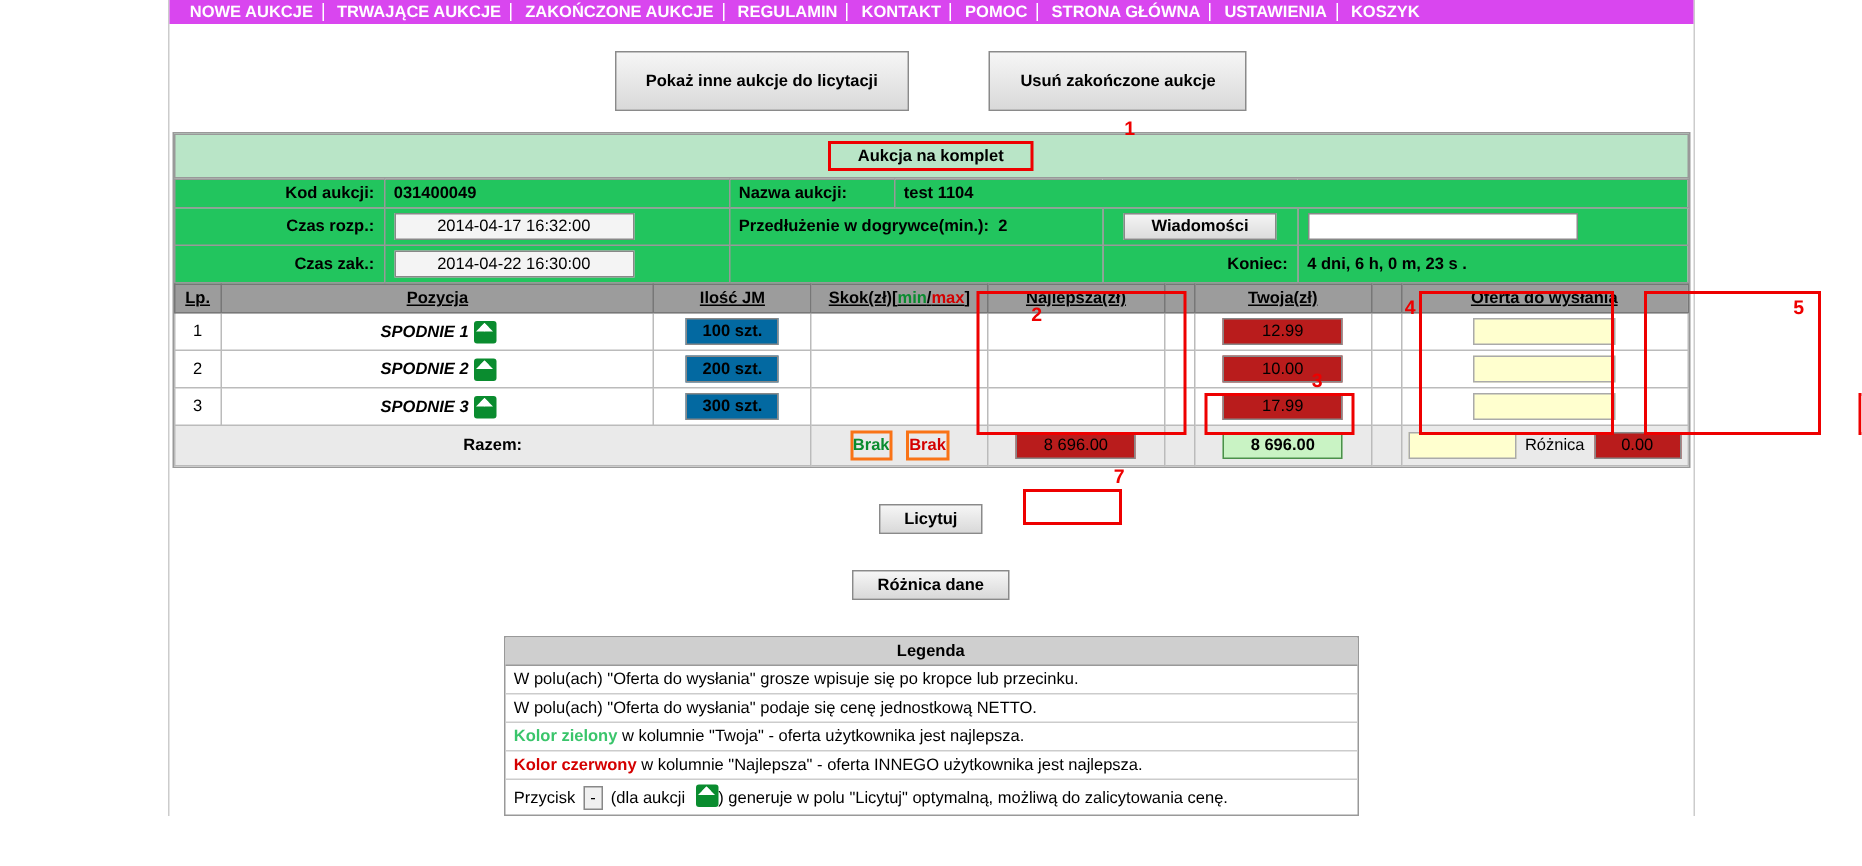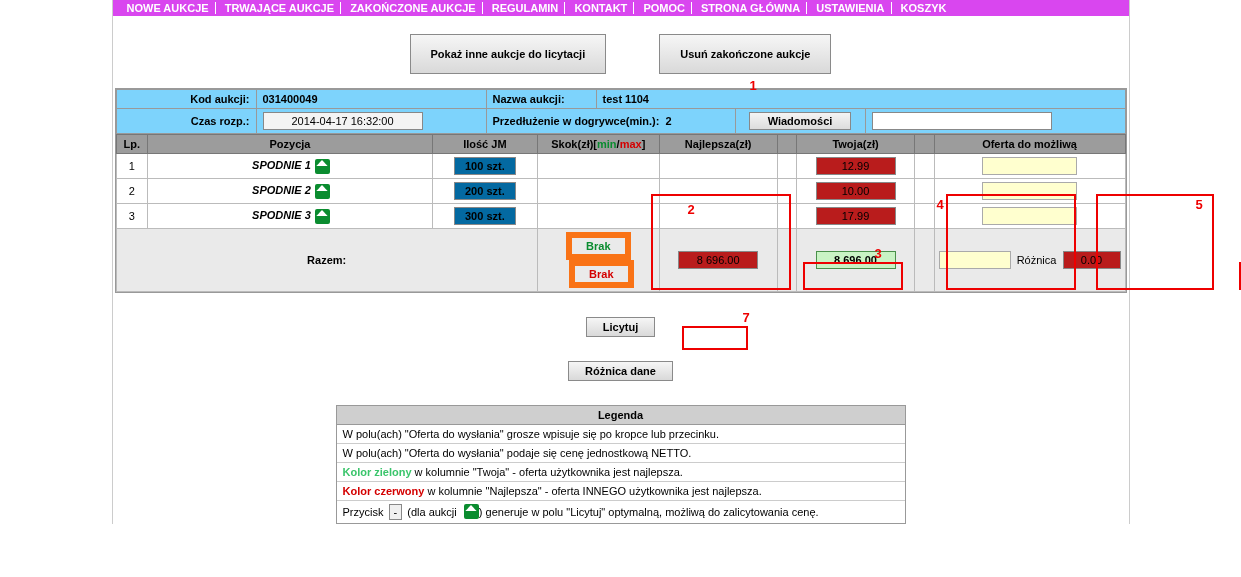--- a/index.html
+++ b/index.html
@@ -9,37 +9,37 @@
     .menu span { display:inline-block; color:#fff; font-size:11px; font-weight:bold; padding:0 6px; border-right:1px solid #fff; cursor:pointer; }
     .menu span:first-child { padding-left:10px; }
     .menu span:last-child { border-right:none; }
     .btnrow { text-align:center; padding:18px 0 14px; }
     .gbtn { display:inline-block; background:#e6e6e6; background:linear-gradient(#f6f6f6,#d9d9d9); border:1px solid #8a8a8a; padding:13px 20px; font-size:11px; font-weight:bold; cursor:pointer; }
     .gbtn+.gbtn { margin-left:50px; }
     .outer { border:1px solid #999; margin:0 2px; }
     .titlebar { background:#b9e5c7; border:1px solid #999; text-align:center; padding:4px 0; }
     .titlecell { display:inline-block; background:#b9e5c7; border:2px solid #ee0000; font-weight:bold; font-size:11px; padding:2px 18px; }
     .info { width:100%; border-collapse:collapse; }
-    .info td { border:1px solid #999; padding:3px 6px; font-size:11px; background:#7dd3fc; }
+    .info td { border:1px solid #999; padding:3px 6px; font-size:11px; background:#22c55e; }
     .lbl { font-weight:bold; text-align:right; white-space:nowrap; }
     .lbl2 { font-weight:bold; white-space:nowrap; }
     .valbox { display:inline-block; background:#f4f4f4; border:1px solid #888; padding:2px 10px; font-size:11px; min-width:160px; text-align:center; }
     .msgbtn { display:inline-block; background:linear-gradient(#f4f4f4,#dcdcdc); border:1px solid #888; padding:2px 18px; font-size:11px; font-weight:bold; cursor:pointer; }
     .msginput { border:1px solid #888; height:18px; width:180px; font-size:11px; padding:0 3px; }
     .grid { width:100%; border-collapse:collapse; }
-    .grid th { background:#9c9c9c; color:#000; font-weight:bold; text-align:center; padding:3px 4px; border:1px solid #777; font-size:11px; }
+    .grid th { background:#9c9c9c; color:#000; font-weight:bold; text-align:center; padding:3px 4px; border:1px solid #777; font-size:11px;text-decoration:underline; }
     .grid td { border:1px solid #bbb; padding:3px 4px; font-size:11px; background:#fff; text-align:center; }
     .grid td.left { text-align:center; padding-left:6px;font-style:italic; }
     .gicon { display:inline-block; width:15px; height:15px; background:#0a8c2f; vertical-align:middle; margin-left:4px; position:relative; border-radius:2px; }
     .gicon::before { content:""; position:absolute; left:3px; top:3px; border:4px solid transparent; border-top-color:#fff; border-left-color:#fff; transform:rotate(45deg); width:0; height:0; }
     .qty { display:inline-block; background:#0369a1; border:1px solid #888; padding:2px 10px; min-width:60px; font-weight:bold; }
     .num { display:inline-block; background:#b91c1c; border:1px solid #888; padding:2px 8px; min-width:80px; font-weight:normal; text-align:center; }
     .numg { display:inline-block; background:#c9f3c4; border:1px solid #4a904a; padding:2px 8px; min-width:80px; font-weight:bold; text-align:center; }
     .sumrow td { background:#eaeaea; font-weight:bold; }
-    .brak { display:inline-block; border:6px solid #f97316; padding:2px 14px; font-weight:bold; font-size:11px; }
+    .brak { display:inline-block; border:2px solid #f97316; padding:2px 0; font-weight:bold; font-size:11px; }
     .brak.gn { color:#0a8c2f; }
     .brak.rd { color:#d40000; margin-left:6px; }
     .sendin { width:95px; height:18px; border:1px solid #aaa; background:#ffffcf; font-size:11px; padding:0 3px; }
     .razemlbl { text-align:right; padding-right:10px; }
     .difflbl { font-weight:normal; }
     .redbox { position:absolute; border:2px solid #ee0000; pointer-events:none; }
     .redlbl { position:absolute; color:#ee0000; font-weight:bold; font-size:13px; pointer-events:none; }
     .container { position:relative; }
     .center { text-align:center; }
     .mt { margin-top:24px; }
@@ -68,53 +68,63 @@
     <span>KOSZYK</span>
   </div>
 
   <div class="btnrow">
     <button class="gbtn">Pokaż inne aukcje do licytacji</button>
     <button class="gbtn">Usuń zakończone aukcje</button>
   </div>
 
   <div class="outer">
 
+    <div class="titlebar">
+      <span class="titlecell">Aukcja na komplet</span>
+    </div>
 
     <table class="info">
       <tbody>
           <tr>
         <td class="lbl" style="width:140px">Kod aukcji:</td>
         <td style="width:230px"><b>031400049</b></td>
         <td class="lbl2" style="width:110px">Nazwa aukcji:</td>
         <td colspan="3"><b>test 1104</b></td>
       </tr>
       <tr>
         <td class="lbl">Czas rozp.:</td>
         <td><span class="valbox">2014-04-17 16:32:00</span></td>
         <td class="lbl2" colspan="2"><span>Przedłużenie w dogrywce(min.):</span>&nbsp;&nbsp;<b>2</b></td>
         <td style="width:130px;text-align:center"><span class="msgbtn">Wiadomości</span></td>
         <td style="width:260px"><input class="msginput" type="text" style=""></td>
+      </tr>
+      <tr>
+        <td class="lbl">Czas zak.:</td>
+        <td><span class="valbox">2014-04-22 16:30:00</span></td>
+        <td colspan="2"></td>
+        <td class="lbl">Koniec:</td>
+        <td><b>4 dni, 6 h, 0 m, 23 s .</b></td>
       </tr>
     </tbody>
       </table>
 
     <table class="grid">
       <tbody>
           <tr>
         <th style="width:34px">Lp.</th>
         <th style="width:380px">Pozycja</th>
         <th style="width:120px">Ilość JM</th>
         <th style="width:140px">
           <span>Skok(zł)[</span><span style="color:#0a8c2f">min</span><span>/</span><span style="color:#d40000">max</span><span>]</span>
         </th>
         <th style="width:130px">Najlepsza(zł)</th>
         <th style="width:24px"></th>
         <th style="width:130px">Twoja(zł)</th>
         <th style="width:24px"></th>
-        <th>Oferta do możliwą</th>
+        <th>Oferta do wysłania</th>
       </tr>
       <tr>
         <td>1</td>
         <td class="left"><b>SPODNIE 1</b><span class="gicon"></span></td>
         <td><span class="qty">100 szt.</span></td>
         <td></td>
             <td></td>
             <td></td>
         <td><span class="num">12.99</span></td>
             <td></td>

